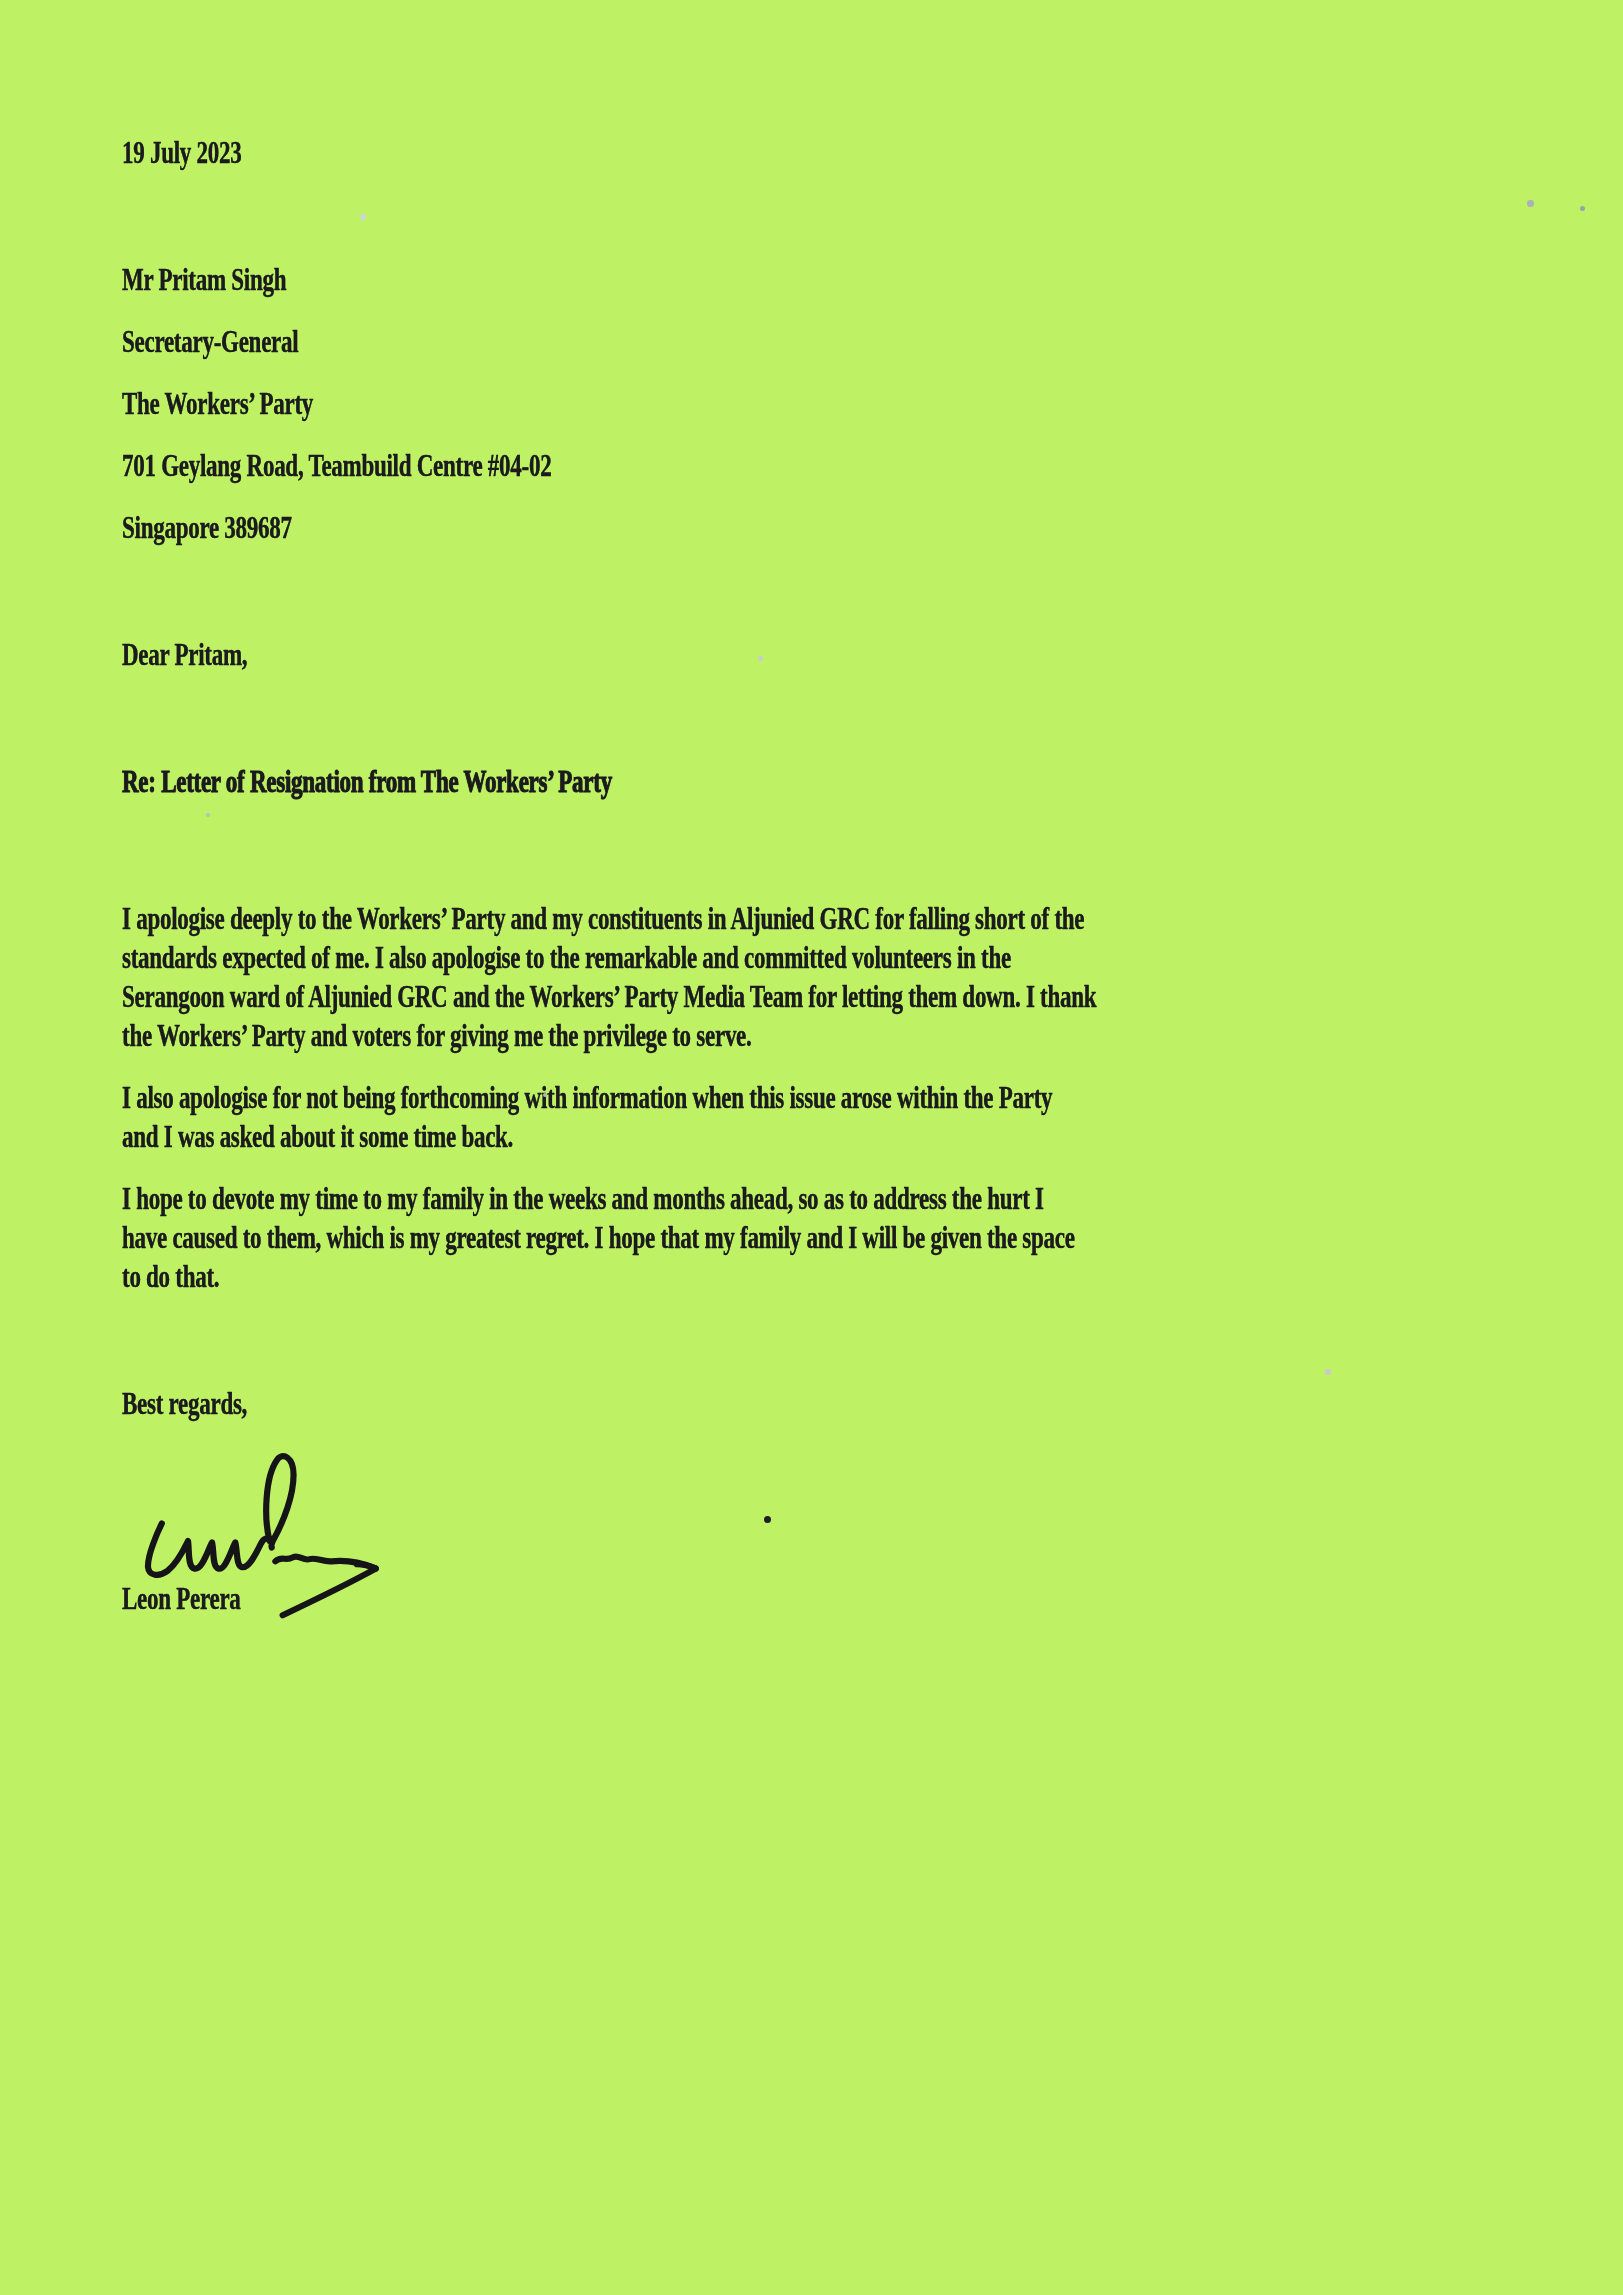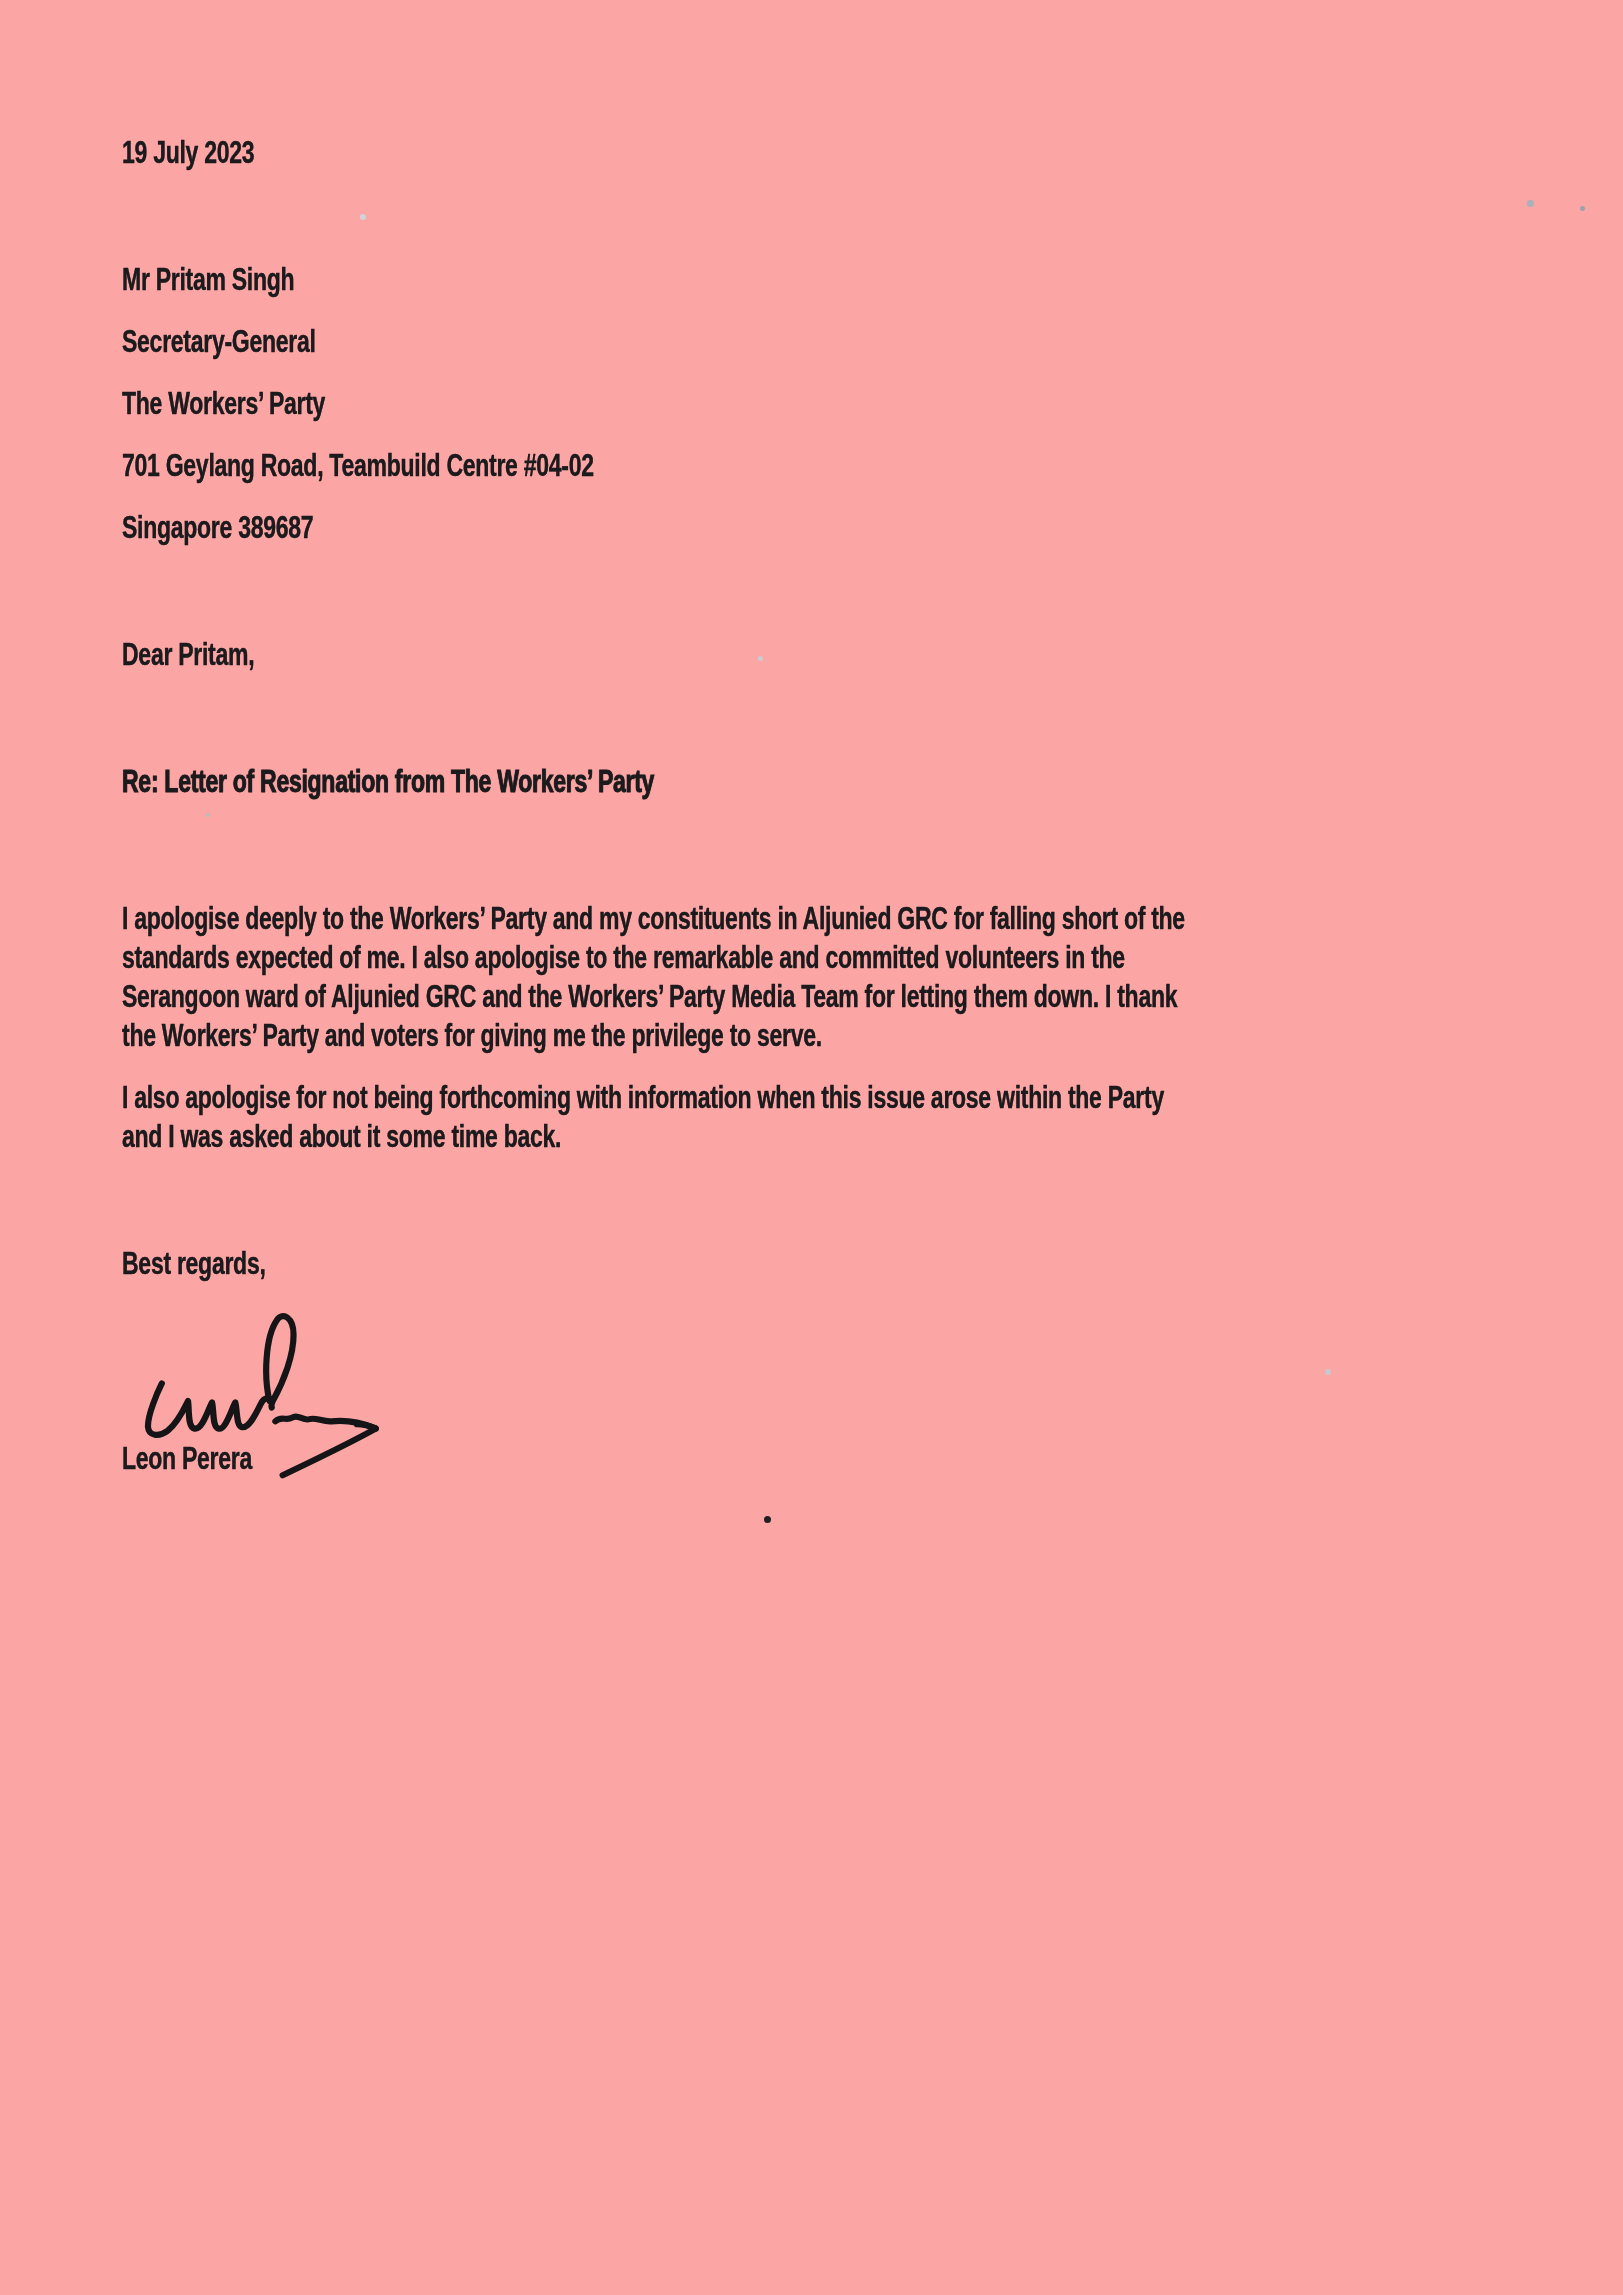--- a/index.html
+++ b/index.html
@@ -9,25 +9,25 @@
   }
   body {
     width: 1623px;
     height: 2295px;
     overflow: hidden;
   }
   .page {
     position: relative;
     width: 1623px;
     height: 2295px;
-    background: #fca5a5;
+    background: #bef264;
     box-sizing: border-box;
     padding: 133px 139px 0 122px;
     color: #1b1b1d;
-    font-family: Liberation Sans, sans-serif;
+    font-family: Liberation Serif, serif;
   }
   .line {
     font-size: 32px;
     font-weight: 700;
     line-height: 39px;
     letter-spacing: -0.4px;
     white-space: nowrap;
     transform: scaleX(0.72);
     transform-origin: 0 50%;
     -webkit-text-stroke: 0.3px currentColor;
@@ -117,20 +117,25 @@
     <div class="line">standards expected of me. I also apologise to the remarkable and committed volunteers in the</div>
     <div class="line">Serangoon ward of Aljunied GRC and the Workers’ Party Media Team for letting them down. I thank</div>
     <div class="line">the Workers’ Party and voters for giving me the privilege to serve.</div>
   </div>
 
   <div class="para">
     <div class="line">I also apologise for not being forthcoming with information when this issue arose within the Party</div>
     <div class="line">and I was asked about it some time back.</div>
   </div>
 
+  <div class="para">
+    <div class="line">I hope to devote my time to my family in the weeks and months ahead, so as to address the hurt I</div>
+    <div class="line">have caused to them, which is my greatest regret. I hope that my family and I will be given the space</div>
+    <div class="line">to do that.</div>
+  </div>
 
   <div class="gap"></div>
 
   <div class="para">
     <div class="line">Best regards,</div>
   </div>
 
   <div class="signature-area">
     <svg class="signature-svg" viewBox="0 0 360 240" fill="none" xmlns="http://www.w3.org/2000/svg">
       <g stroke="#151517" stroke-width="8.5" stroke-linecap="round" stroke-linejoin="round" fill="none">

